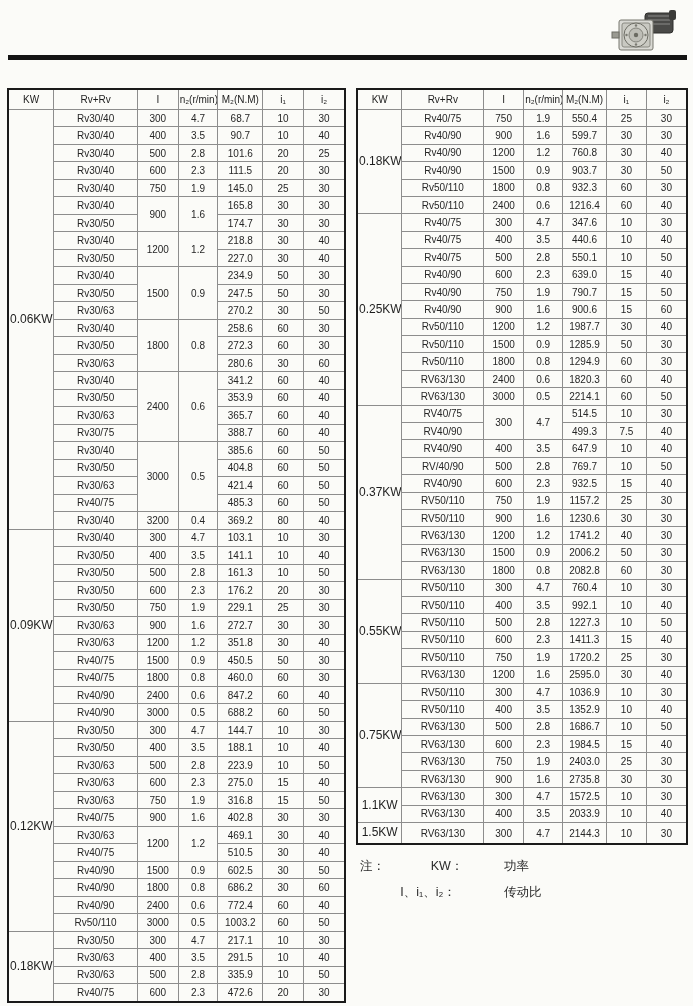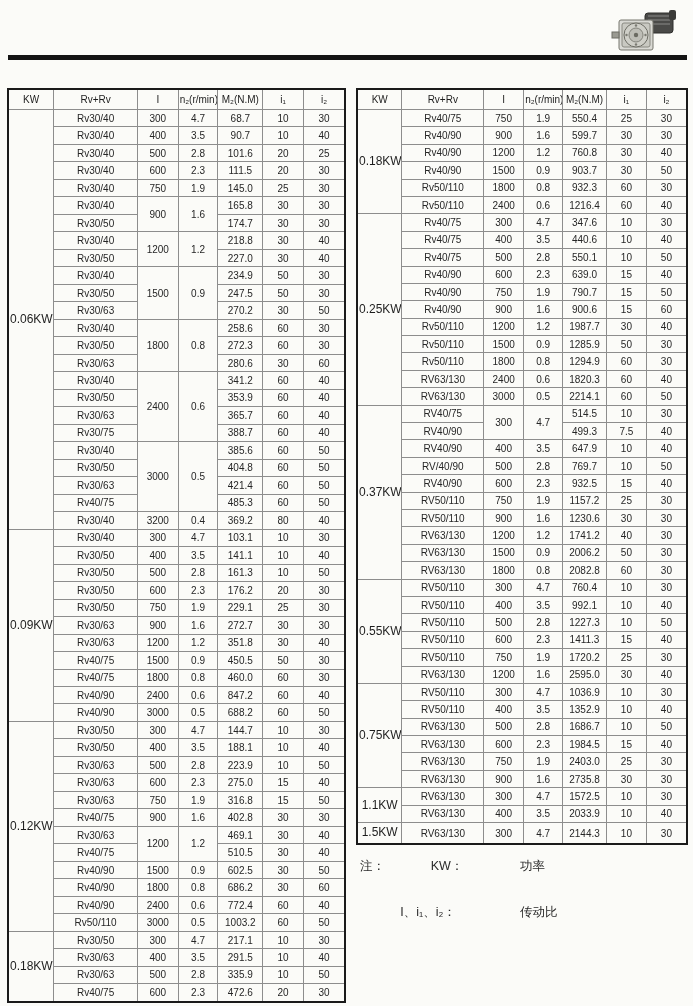--- a/index.html
+++ b/index.html
@@ -56,22 +56,22 @@
     font-size:12px;
     color:#1d1d1d;
   }
   .notes{
     position:absolute;left:360px;top:858px;width:328px;
     font-size:12.5px;color:#2a2a2a;
   }
   .note-line{display:flex;margin-bottom:9px;align-items:baseline;}
   .note-prefix{width:38px;text-align:left;}
   .note-term{width:98px;text-align:center;}
-  .note-term.no-prefix{width:136px;margin-top:20px;}
-  .note-def{margin-left:24px;text-align:left;}
+  .note-term.no-prefix{width:136px;}
+  .note-def{margin-left:8px;text-align:left;}
 </style>
 </head>
 <body>
 
 <div class="page">
 
   <div class="topbar"></div>
 
   <div class="gearbox-wrap">
     <svg width="76" height="50" viewBox="0 0 76 50">

